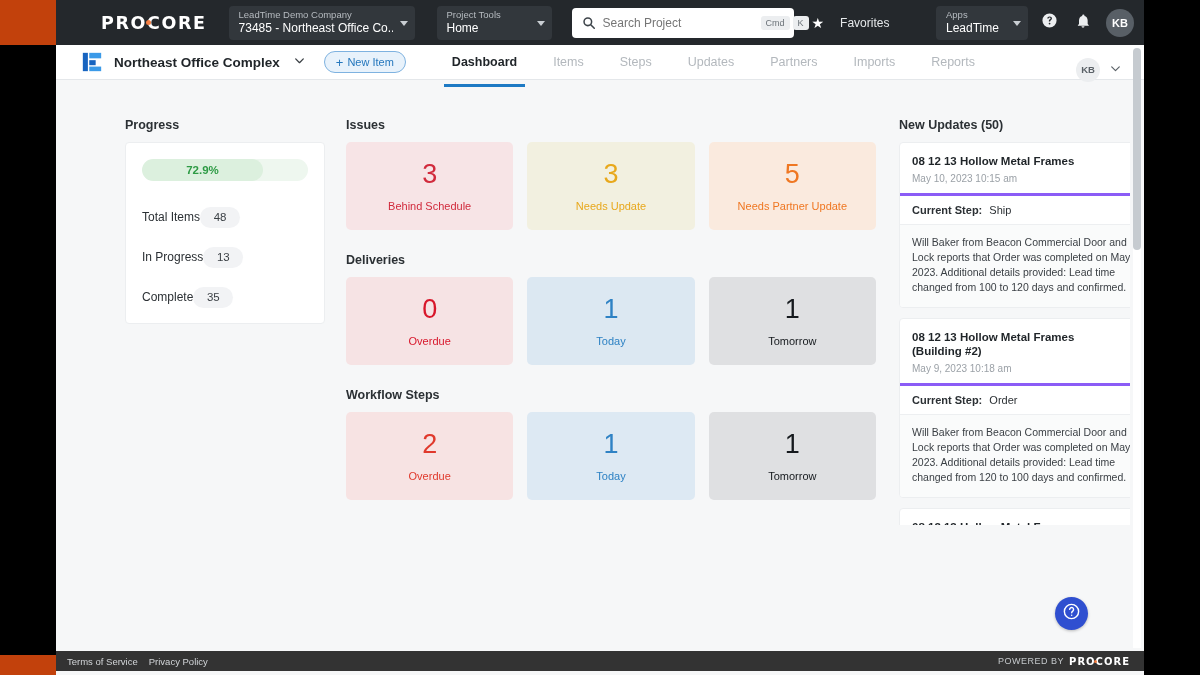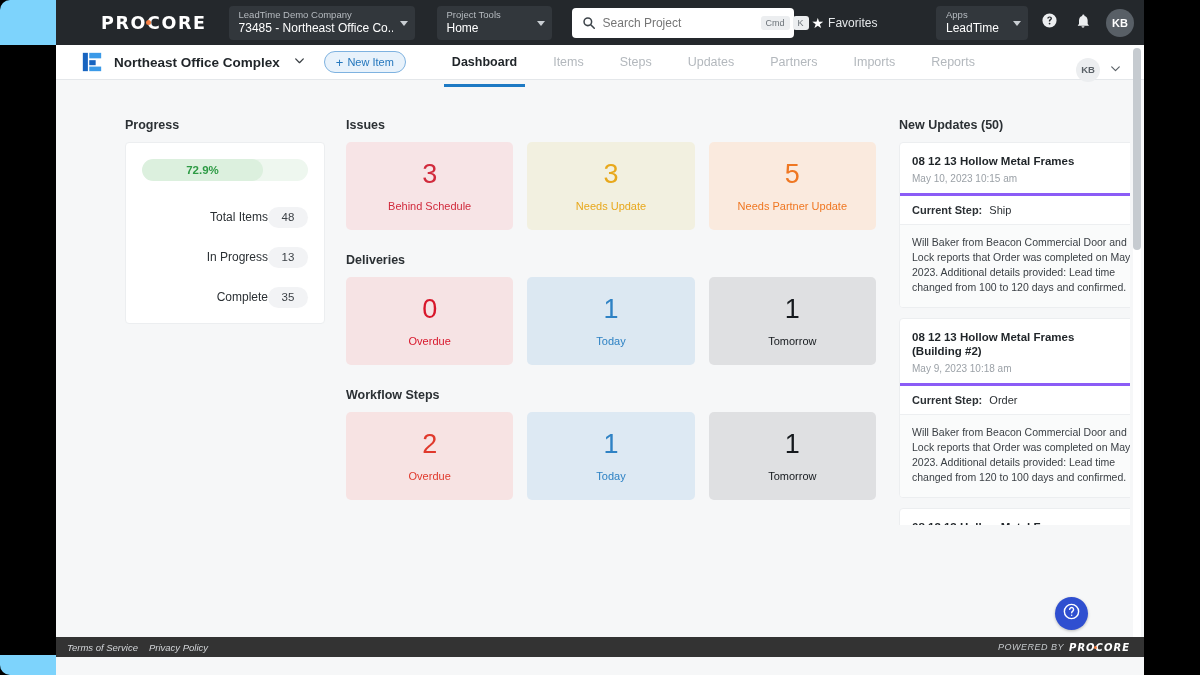--- a/index.html
+++ b/index.html
@@ -6,22 +6,21 @@
   html, body {
     width: 1200px; height: 675px;
     font-family: "Liberation Sans", sans-serif;
     background: #000;
     overflow: hidden;
   }
 
   #app {
     position: relative;
     width: 1200px; height: 675px;
-    background: #7dd3fc;
-    border-radius: 10px;
+    background: #c2410c;
   }
 
   
   .viewport {
     position: absolute;
     left: 56px; top: 0;
     width: 1088px; height: 675px;
     background: #f6f7f8;
     overflow: hidden;
   }
@@ -97,21 +96,21 @@
     font-size: 9px; border-radius: 3px;
     padding: 2px 5px; margin-left: 3px;
     font-family: "Liberation Sans", sans-serif;
   }
 
   .favorites {
     display: flex; align-items: center;
     margin-left: 18px; cursor: pointer;
   }
   .favorites .star { color: #ffffff; font-size: 14px; }
-  .favorites .ftxt { color: #e6e9eb; font-size: 12px; margin-left: 4px; }
+  .favorites .ftxt { color: #e6e9eb; font-size: 12px; margin-left: 16px; }
 
   .topbar-right {
     position: absolute; right: 10px; top: 0;
     height: 45px; display: flex; align-items: center;
   }
   .icon-btn {
     width: 26px; height: 26px;
     display: flex; align-items: center; justify-content: center;
     margin-left: 8px; cursor: pointer; color: #eceef0;
   }
@@ -222,21 +221,21 @@
     background: #dcf0de;
     border-radius: 11px;
   }
   .pbar-label {
     position: absolute; left: 0; right: 0; top: 0; bottom: 0;
     display: flex; align-items: center; justify-content: center;
     font-size: 11.5px; font-weight: bold; color: #2e9b45;
   }
   .pbar-label-wrap { position: absolute; left:0; top:0; width: 72.9%; height: 100%; }
   .prow {
-    display: flex; align-items: center; justify-content: flex-end;
+    display: flex; align-items: center; justify-content: flex-start;
     height: 40px;
   }
   .prow .plbl { font-size: 12px; color: #2b3034; }
   .prow .pval {
     background: #f2f3f5; color: #3a3f44;
     font-size: 11.5px;
     border-radius: 11px;
     min-width: 40px; height: 21px;
     display: flex; align-items: center; justify-content: center;
     padding: 0 10px;
@@ -309,24 +308,24 @@
     background: #ffffff;
   }
   .page-scrollbar .thumb {
     position: absolute; left: 0; top: 0;
     width: 8px; height: 202px;
     background: #c6cbd0; border-radius: 4px;
   }
 
   
   .footer {
-    position: absolute; left: 56px; bottom: 18px;
+    position: absolute; left: 56px; bottom: 4px;
     width: 1088px; height: 20px;
     background: #333333;
-    display: flex; align-items: center; font-style: italic;
+    display: flex; align-items: center;
   }
   .footer a {
     color: #d2d5d8; font-size: 9.5px;
     text-decoration: none; margin-left: 11px;
     cursor: pointer;
   }
   .footer .powered {
     position: absolute; right: 14px;
     display: flex; align-items: center;
     font-size: 9px; color: #c5c9cc; letter-spacing: .5px;

